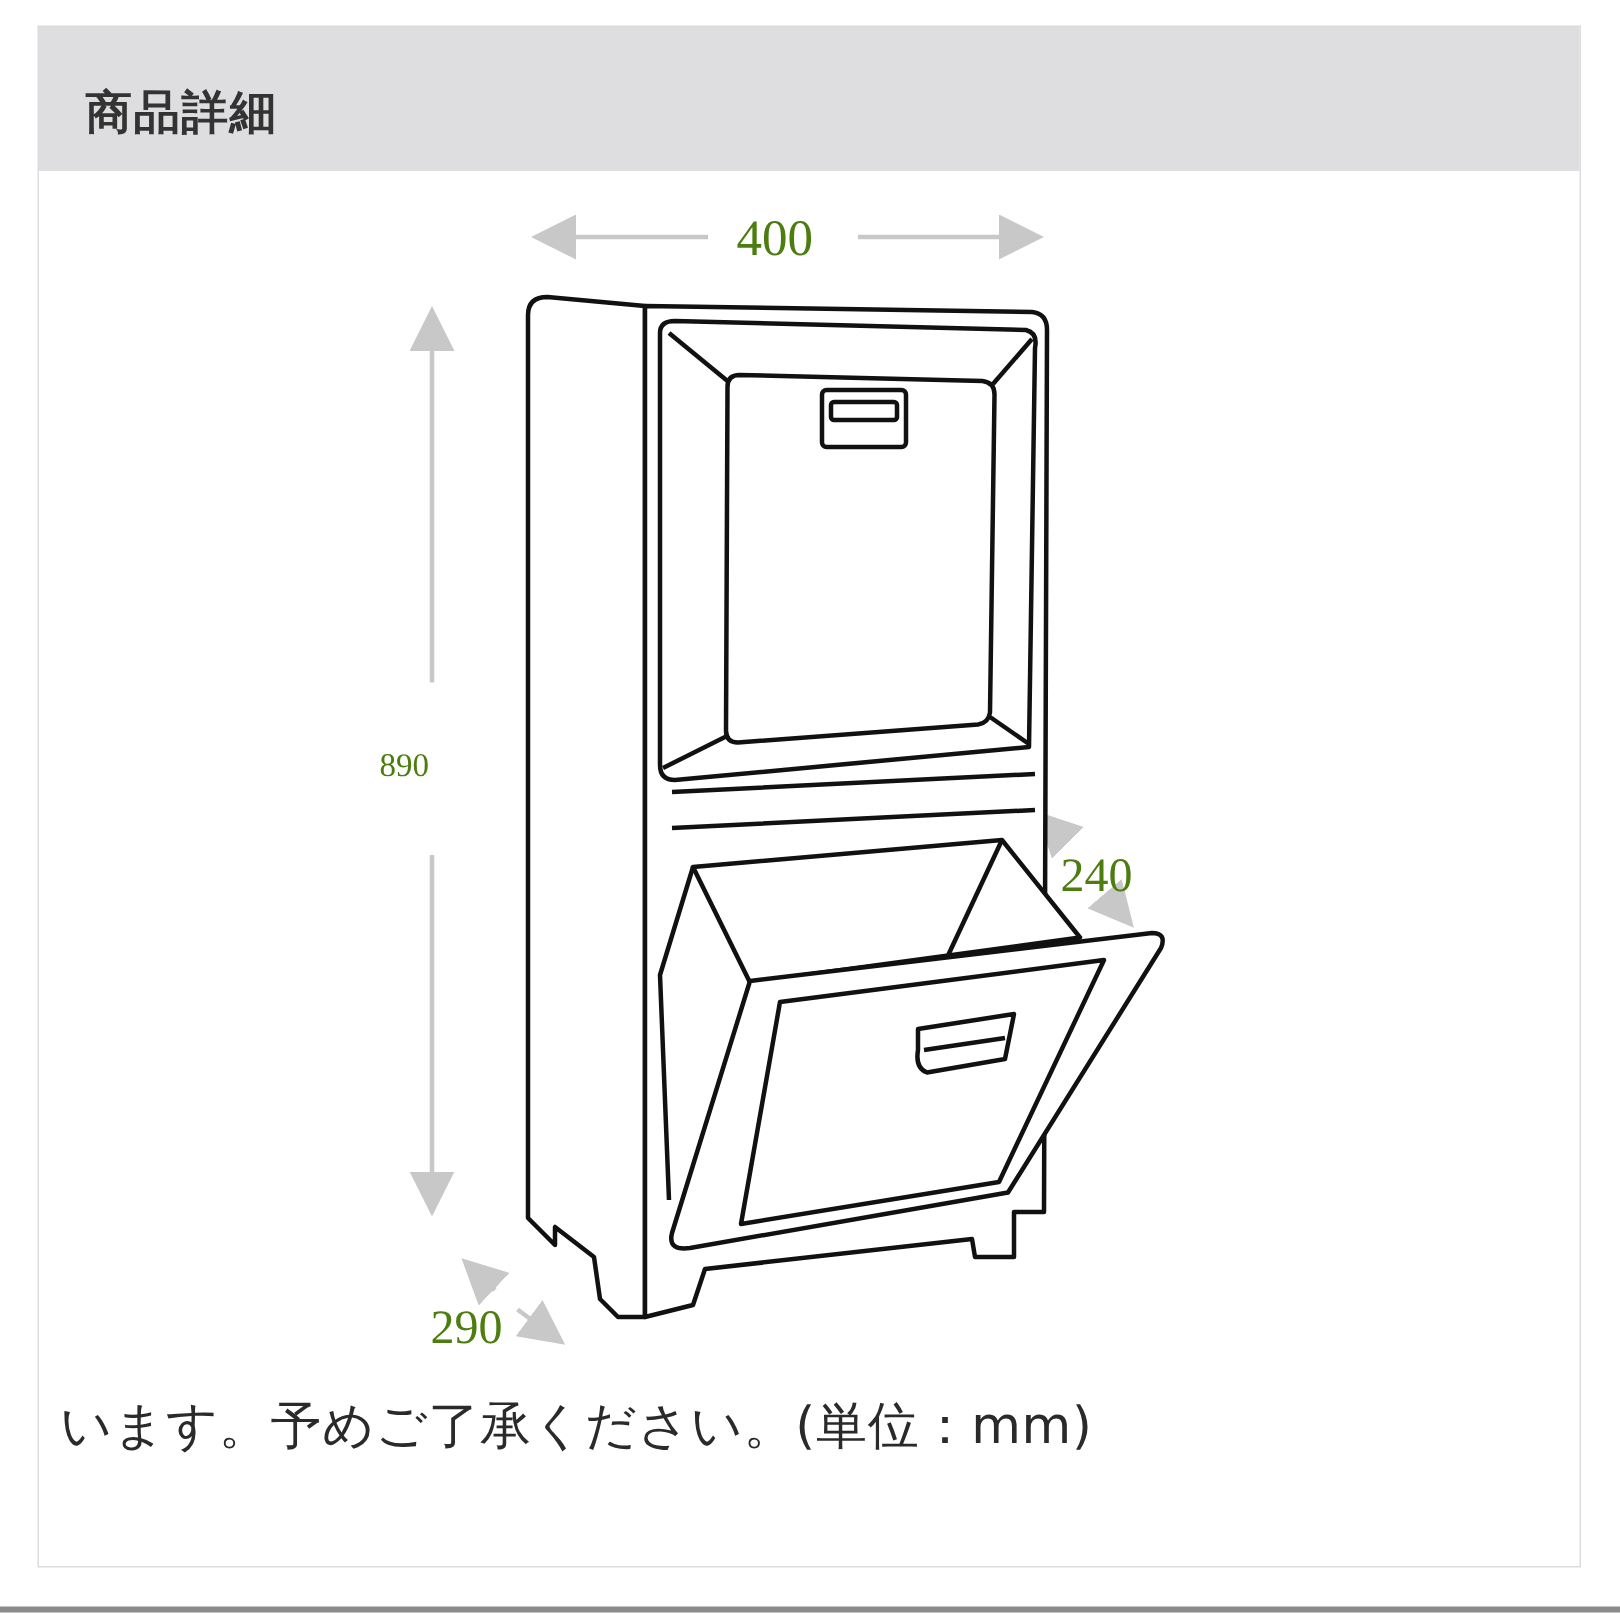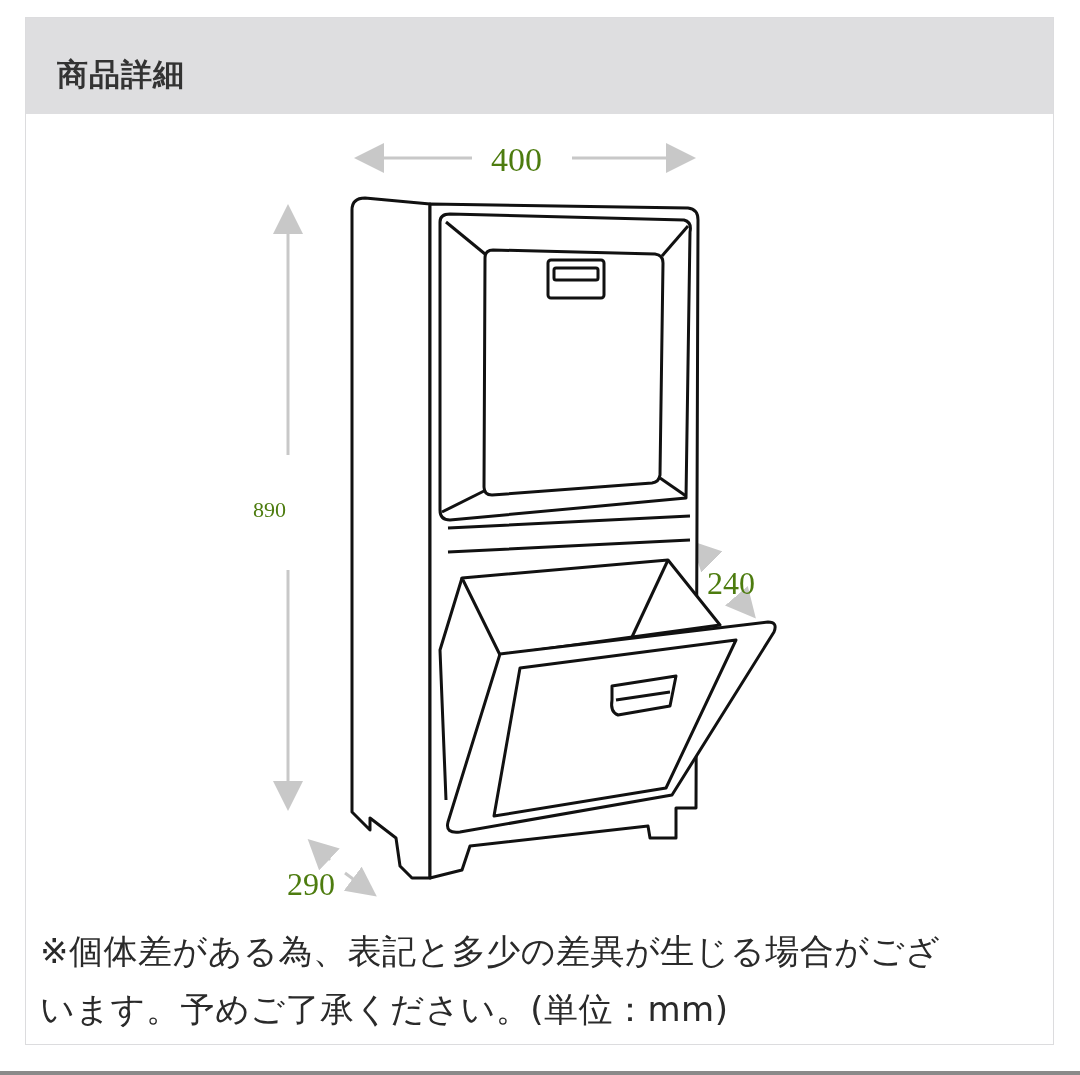--- a/index.html
+++ b/index.html
@@ -78,17 +78,16 @@
     <line x1="616" y1="700" x2="670" y2="692"></line>
   </g>
 </svg>
 
 <div class="dim-label dim-400">400</div>
 <div class="dim-label dim-890">890</div>
 <div class="dim-label dim-240">240</div>
 <div class="dim-label dim-290">290</div>
 
 <div class="note">
-  <div>※個体差がある為、表記と多少の差異が生じる場合がござ</div>
   <div>います。予めご了承ください。(単位：mm)</div>
 </div>
 
 <div class="bottom-rule"></div>
 
 </body></html>

